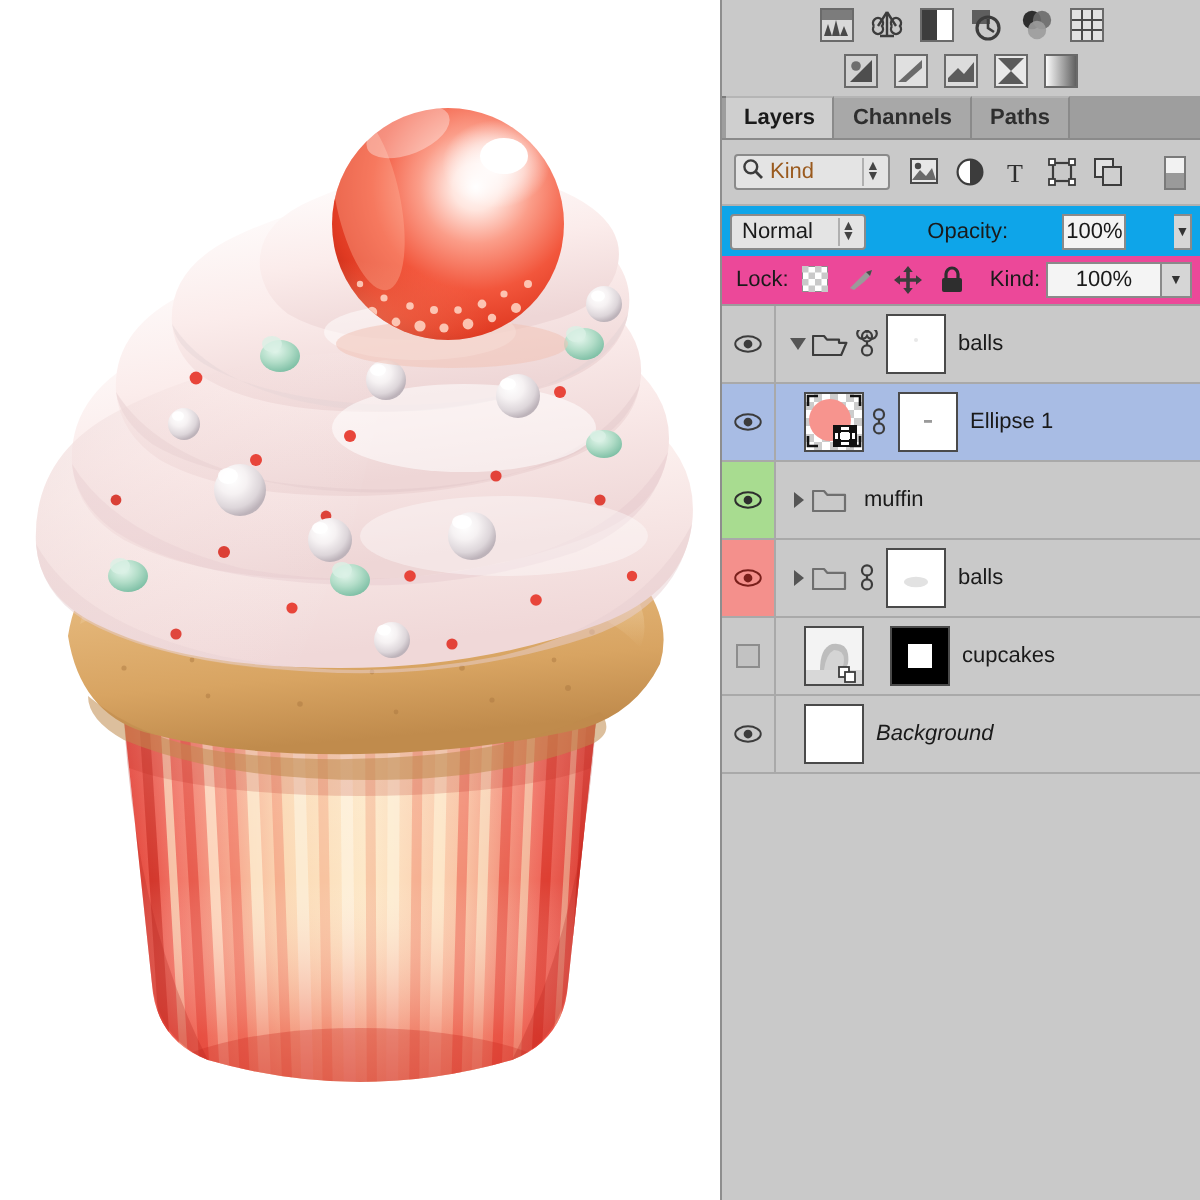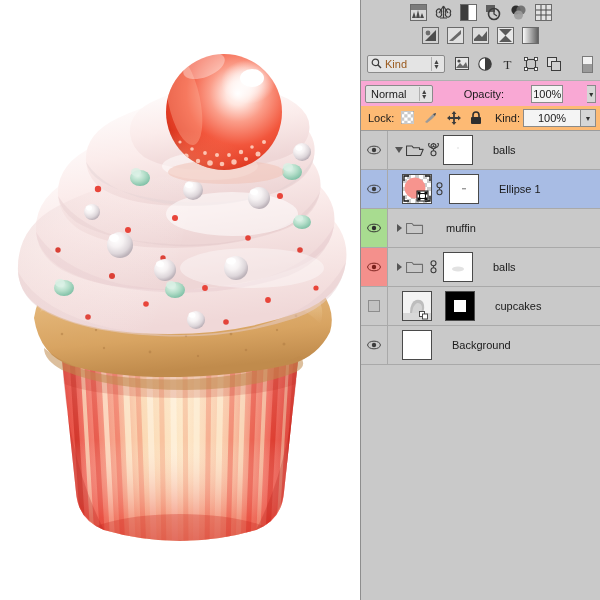--- a/index.html
+++ b/index.html
@@ -129,21 +129,21 @@
     border: 1px solid #7a7a7a;
     background: linear-gradient(#f2f2f2 0 50%, #9a9a9a 50% 100%);
     margin-right: 4px;
   }
 
   
   #blend-row {
     height: 25px;
     display: flex;
     align-items: center;
-    background: #f9a8d4;
+    background: #0ea5e9;
     padding: 0 4px;
     gap: 24px;
   }
   #blend-combo { width: 118px; }
   #blend-label { flex: 1; padding-left: 2px; }
   .fieldlabel { font-size: 11px; margin-left: 7px; margin-right: 3px; color: #1a1a1a; text-align: right; }
   .numfield {
     width: 58px; height: 18px;
     background: #f4f4f4;
     border: 1px solid #8a8a8a;
@@ -161,21 +161,21 @@
     line-height: 17px;
     text-align: center;
     color: #333;
   }
 
   
   #lock-row {
     height: 25px;
     display: flex;
     align-items: center;
-    background: #fdba74;
+    background: #ec4899;
     padding: 0 4px;
     border-bottom: 1px solid #9c9c9c;
   }
   #lock-label { font-size: 11px; margin-left: 3px; margin-right: 7px; }
   .lock-ico { width: 14px; height: 14px; margin-right: 9px; position: relative; }
 
   
   #layer-list {
     background: #c9c9c9;
   }
@@ -230,24 +230,24 @@
     flex: 0 0 30px;
     border: 1px solid #4a4a4a;
     background: #ffffff;
     margin-left: 2px;
     position: relative;
     overflow: hidden;
   }
   .layer-name {
     font-size: 11px;
     color: #1a1a1a;
-    margin-left: 20px;
+    margin-left: 6px;
     white-space: nowrap;
   }
-  .layer-name.italic { }
+  .layer-name.italic { font-style: italic; }
   .spacer-14 { width: 14px; flex: 0 0 14px; }
   .spacer-11 { width: 11px; flex: 0 0 11px; }
 
   
   .checker {
     background-image:
       linear-gradient(45deg, #cccccc 25%, transparent 25%, transparent 75%, #cccccc 75%),
       linear-gradient(45deg, #cccccc 25%, transparent 25%, transparent 75%, #cccccc 75%);
     background-size: 8px 8px;
     background-position: 0 0, 4px 4px;
@@ -611,20 +611,26 @@
               <linearGradient id="gm" x1="0" y1="0" x2="1" y2="0">
                 <stop offset="0%" stop-color="#fafafa"></stop>
                 <stop offset="100%" stop-color="#606060"></stop>
               </linearGradient>
             </defs>
             <rect width="15" height="15" fill="url(#gm)"></rect>
           </svg>
       </div>
     </div>
 
+    <div id="tabbar">
+      <div class="tab active">Layers</div>
+      <div class="tab">Channels</div>
+      <div class="tab">Paths</div>
+      <div id="tab-filler"></div>
+    </div>
 
     <div id="filter-row">
       <div class="combo" id="kind-combo">
         <span>
           <svg width="11" height="11" viewBox="0 0 11 11">
               <circle cx="4.4" cy="4.4" r="3.2" fill="none" stroke="#3c3c3c" stroke-width="1.2"></circle>
               <path d="M6.8,6.8 L10,10" stroke="#3c3c3c" stroke-width="1.4"></path>
             </svg>
         </span>
         <span id="kind-label">Kind</span>

